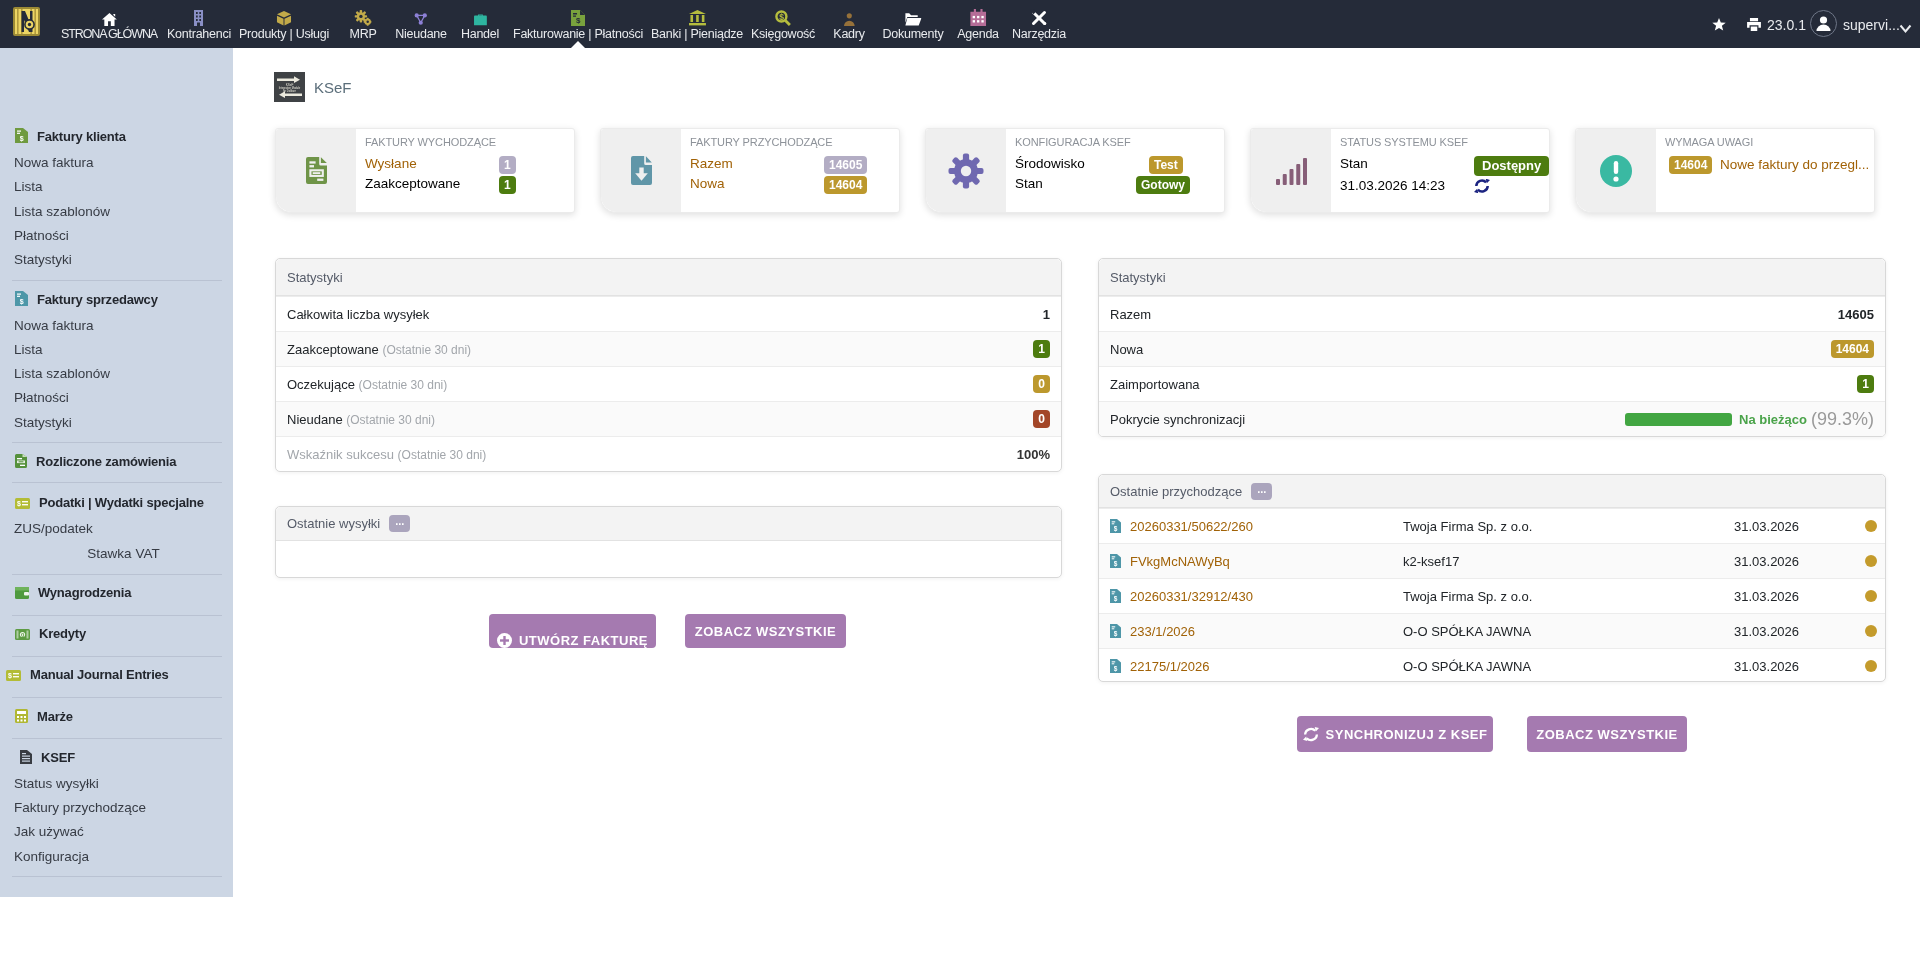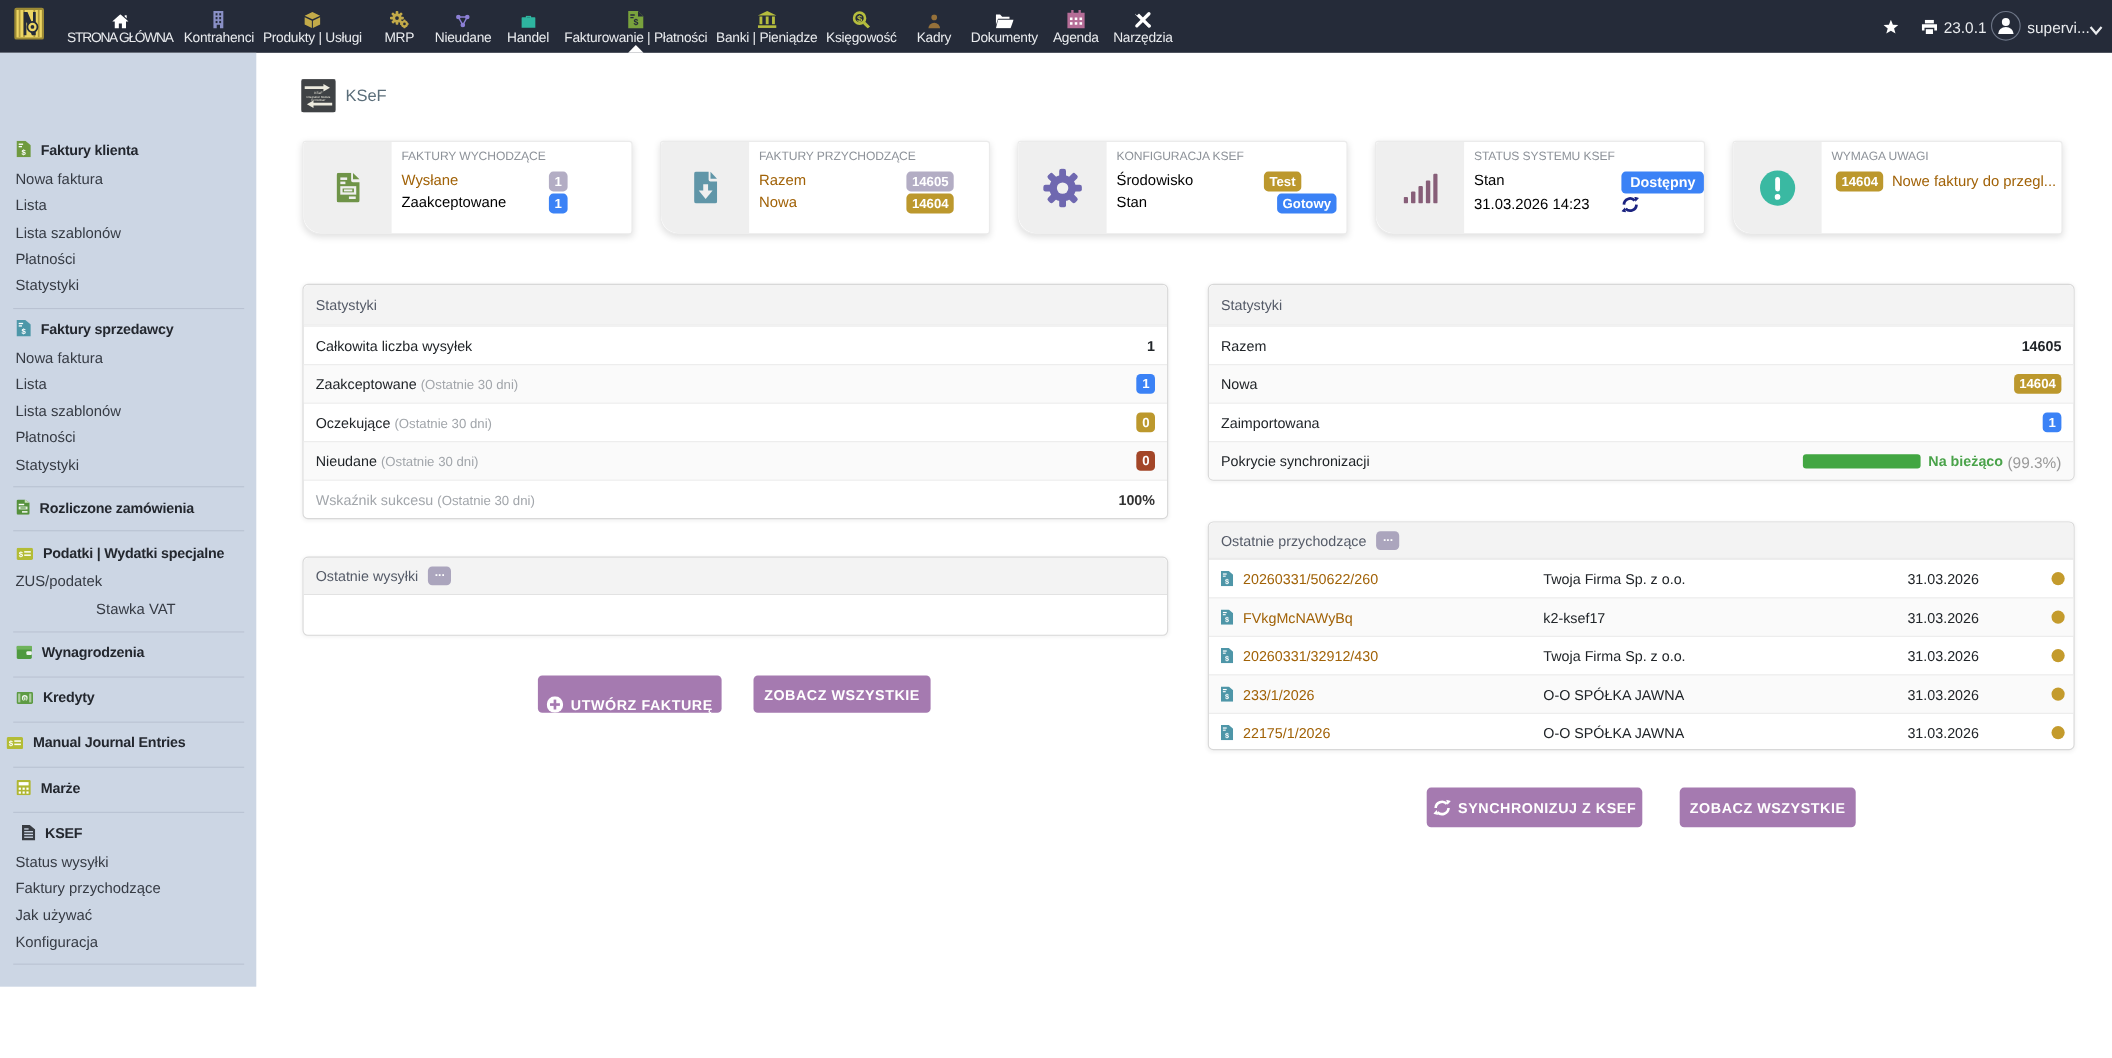--- a/index.html
+++ b/index.html
@@ -28,21 +28,21 @@
 .title-txt { position:absolute; left:314px; top:79px; font-size:15px; color:#5b6e7a; }
 
 
 .card { position:absolute; top:128px; width:300px; height:85px; background:#fff; border:1px solid #ebebeb; border-radius:3px 3px 3px 16px; box-shadow:0 2px 7px rgba(0,0,0,0.13); }
 .card .icb { position:absolute; left:0; top:0; width:80px; height:83px; background:#efefef; border-radius:3px 0 0 16px; display:flex; align-items:center; justify-content:center; }
 .card .ttl { position:absolute; left:89px; top:135px; font-size:11px; color:#8d9299; letter-spacing:-0.1px; }
 .card .ttl { top:0; }
 .cardrow { position:absolute; left:89px; font-size:13.5px; white-space:nowrap; }
 .badge { display:inline-block; min-width:13px; text-align:center; color:#fff; font-weight:bold; font-size:12px; border-radius:4px; padding:2px 5px; line-height:14px; }
 .b-gray { background:#b3adc4; }
-.b-green { background:#3b82f6; }
+.b-green { background:#4d7c0f; }
 .b-gold { background:#bc982d; }
 .b-red { background:#a34628; }
 a.lnk { color:#a16207; text-decoration:none; }
 
 
 .panel { position:absolute; background:#fff; border:1px solid #d8d8d8; border-radius:5px; box-shadow:0 1px 4px rgba(0,0,0,0.06); overflow:hidden; }
 .phead { background:#f3f3f3; border-bottom:1px solid #e2e2e2; border-radius:5px 5px 0 0; color:#555b68; font-size:13px; display:flex; align-items:center; padding:0 11px; }
 .dots { display:inline-block; background:#aba5bd; color:#fff; border-radius:4px; font-weight:bold; font-size:11px; line-height:8px; padding:2px 6px 7px; margin-left:9px; }
 .prow { display:flex; align-items:center; padding:0 11px; font-size:13px; color:#212529; border-top:1px solid #ececec; }
 .prow:first-child { border-top:none; }
@@ -447,21 +447,21 @@
           </g>
           <circle cx="18" cy="18" r="12"></circle>
         </g>
         <circle cx="18" cy="18" r="5.2" fill="#efefef"></circle>
       </svg>
     </div>
   <div class="ttl" style="position:absolute; left:89px; top:7px;">KONFIGURACJA KSEF</div>
   <div class="cardrow" style="top:27px;">Środowisko</div>
   <div class="cardrow" style="top:27px; left:223px;"><span class="badge b-gold">Test</span></div>
   <div class="cardrow" style="top:47px;">Stan</div>
-  <div class="cardrow" style="top:47px; left:235px;"><span class="badge b-green">Gotowy</span></div>
+  <div class="cardrow" style="top:47px; left:210px;"><span class="badge b-green">Gotowy</span></div>
 </div>
 
 <div class="card" style="left:1250px;">
   <div class="icb">
       <svg width="31" height="28" viewBox="0 0 31 28">
         <g fill="#875e78">
           <rect x="0" y="22" width="4" height="6" rx="1"></rect>
           <rect x="6.75" y="17" width="4" height="11" rx="1"></rect>
           <rect x="13.5" y="12" width="4" height="16" rx="1"></rect>
           <rect x="20.25" y="7" width="4" height="21" rx="1"></rect>
@@ -530,21 +530,21 @@
     </div>
   <div class="prow" style="height:35px;">
       <span>Zaimportowana</span>
       <span style="margin-left:auto;"><span class="badge b-green">1</span></span>
     </div>
   <div class="prow" style="height:36px; background:#fafafa;">
       <span>Pokrycie synchronizacji</span>
       <span style="margin-left:auto; display:flex; align-items:center;">
         <span class="pbar" style="width:107px; height:13px;"></span>
         <span style="font-weight:bold; color:#4aa34a; font-size:13px; margin-left:7px;">Na bieżąco</span>
-        <span style="color:#9a9a9a; font-size:14px; margin-left:4px;">(99.3%)</span>
+        <span style="color:#9a9a9a; font-size:18px; margin-left:4px;">(99.3%)</span>
       </span>
     </div>
 </div>
 
 <div class="panel" style="left:275px; top:506px; width:787px; height:72px;">
   <div class="phead" style="height:34px;">Ostatnie wysyłki<span class="dots">...</span></div>
 </div>
 
 <div class="btn" style="left:489px; top:614px; width:167px;align-items:flex-end;"><svg width="15" height="15" viewBox="0 0 15 15" style="margin-right:7px;">
       <circle cx="7.5" cy="7.5" r="7.5" fill="#fff"></circle>

